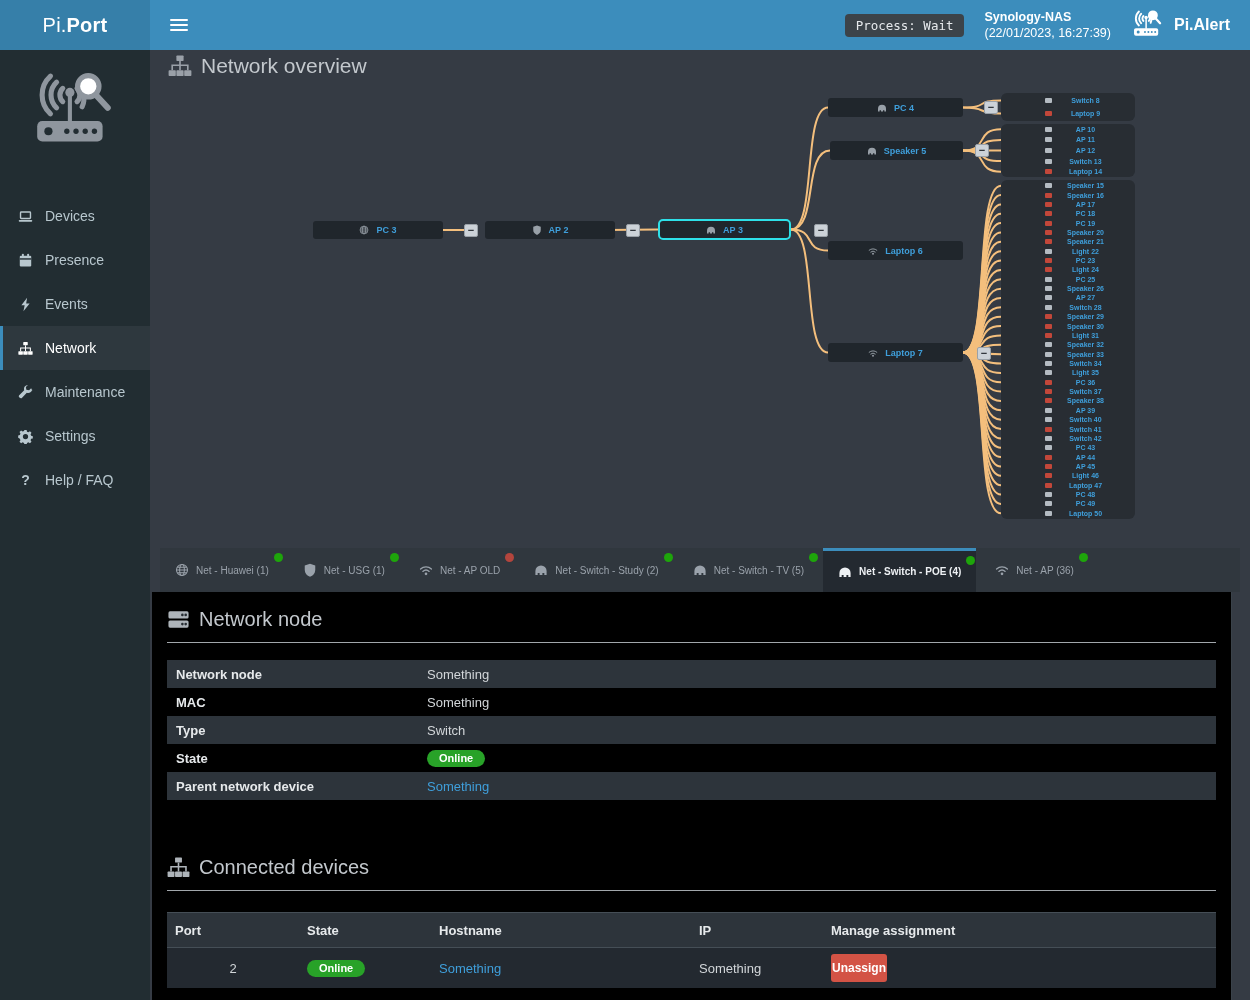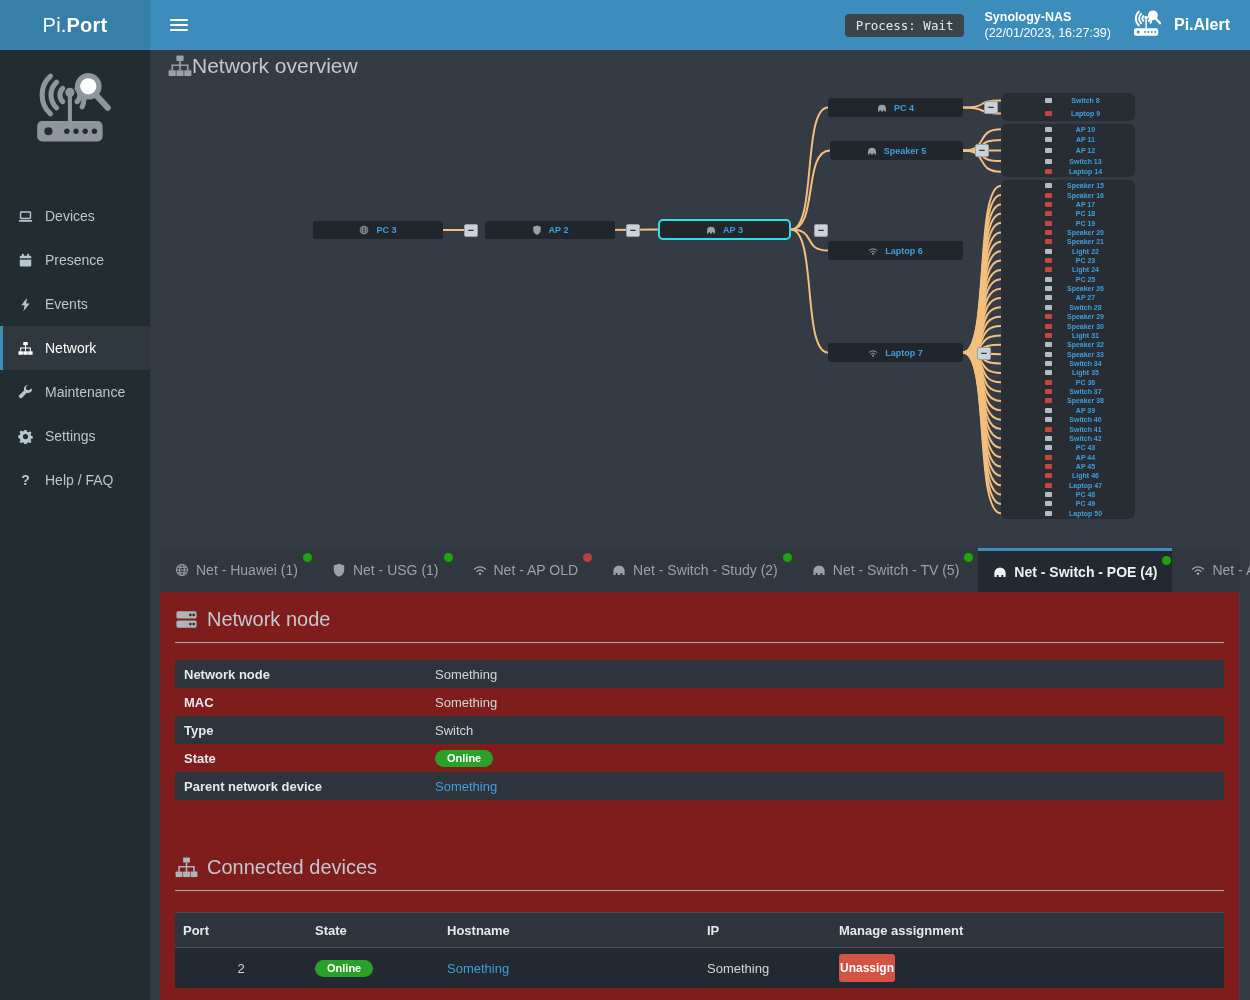--- a/index.html
+++ b/index.html
@@ -23,42 +23,42 @@
   .brand{display:flex;align-items:center;gap:9px;color:#fff;font-size:16px;font-weight:bold;padding-right:6px;}
   
   .sidebar{position:absolute;left:0;top:50px;width:150px;height:950px;background:#222d32;z-index:20;}
   .side-logo{width:92px;height:80px;margin:22px auto 42px;}
   .side-item{height:44px;display:flex;align-items:center;gap:10px;padding-left:13px;color:#b8c7ce;font-size:14px;border-left:3px solid transparent;cursor:pointer;}
   .side-item .sic{width:19px;display:flex;justify-content:center;align-items:center;}
   .side-item.active{background:#2e383e;color:#fff;border-left-color:#3c8dbc;}
   .qmark{font-size:14px;font-weight:bold;color:inherit;}
   
   .main{position:absolute;left:150px;top:50px;width:1100px;height:950px;}
-  .page-title{position:absolute;left:18px;top:4px;display:flex;align-items:center;color:#c3c8cd;font-size:21px;z-index:5;}
+  .page-title{position:absolute;left:18px;top:4px;display:flex;align-items:center;gap:9px;color:#c3c8cd;font-size:21px;z-index:5;}
   
   .diagram{position:absolute;left:0;top:0;width:1100px;height:498px;}
   .diagram svg.wires{position:absolute;left:0;top:0;}
   .dnode{position:absolute;background:#20262c;border-radius:3px;display:flex;align-items:center;justify-content:center;gap:7px;color:#3f9fdb;font-weight:bold;font-size:9px;box-sizing:border-box;z-index:3;}
   .dnode.selected{border:2px solid #2ee0e8;border-radius:5px;z-index:4;}
   .expander{position:absolute;width:14px;height:13px;background:#ccd2d8;border:1px solid #9aa1a8;border-radius:2px;color:#2b3036;display:flex;align-items:center;justify-content:center;font-size:11px;line-height:1;font-weight:bold;box-sizing:border-box;z-index:5;cursor:pointer;}
   .leaf-panel{position:absolute;background:#282d33;border-radius:6px;z-index:3;box-sizing:border-box;}
   .leaf-row{display:flex;align-items:center;}
   .leaf-ico{width:7px;height:5px;border-radius:1px;margin-left:44px;flex:none;}
   .leaf-ico.on{background:#b4bbc2;}
   .leaf-ico.off{background:#c2473a;}
   .leaf-lbl{flex:1;text-align:center;margin-right:16px;color:#3f9fdb;font-weight:bold;font-size:7px;white-space:nowrap;cursor:pointer;}
   
   .tab-strip{position:absolute;left:10px;top:498px;width:1080px;height:44px;background:#30373e;display:flex;z-index:6;}
-  .tab{position:relative;height:44px;display:flex;align-items:center;gap:7px;padding:0 15px;color:#9aa2ab;font-size:14px;box-sizing:border-box;margin-right:4px;cursor:pointer;white-space:nowrap;justify-content:flex-end;}
+  .tab{position:relative;height:44px;display:flex;align-items:center;gap:7px;padding:0 15px;color:#9aa2ab;font-size:10px;box-sizing:border-box;margin-right:4px;cursor:pointer;white-space:nowrap;justify-content:flex-end;}
   .tab.active{background:#232930;border-top:3px solid #3c8dbc;color:#eef1f4;font-weight:bold;}
   .tab .dot{position:absolute;top:5px;right:1px;width:9px;height:9px;border-radius:50%;}
   .dot.online{background:#1ea50b;}
   .dot.offline{background:#b3453d;}
   
-  .panel{position:absolute;left:10px;top:542px;width:1080px;height:408px;background:#7f1d1d;border-right:1px solid #3a424a;box-sizing:border-box;overflow:hidden;z-index:5;}
+  .panel{position:absolute;left:2px;top:542px;width:1080px;height:408px;background:#000000;border-right:1px solid #3a424a;box-sizing:border-box;overflow:hidden;z-index:5;}
   .section-h{display:flex;align-items:center;gap:9px;color:#c3c8cd;font-size:20px;margin:16px 15px 0;}
   .rule{border:none;border-top:1px solid #a2a7ac;margin:11px 15px 0;}
   .detail-table{margin:17px 15px 0;}
   .drow{display:flex;height:28px;align-items:center;font-size:13px;}
   .drow:nth-child(odd){background:#2d343b;}
   .dlabel{width:260px;padding-left:9px;font-weight:bold;color:#e6e9eb;box-sizing:border-box;}
   .dvalue{color:#d2d6d9;}
   .badge-online{background:#28a228;color:#fff;font-weight:bold;font-size:11px;padding:2px 12px 3px;border-radius:10px;display:inline-block;}
   a.blue,.blue{color:#3f9fdb;text-decoration:none;cursor:pointer;}
   .cd-h{margin-top:56px;}

